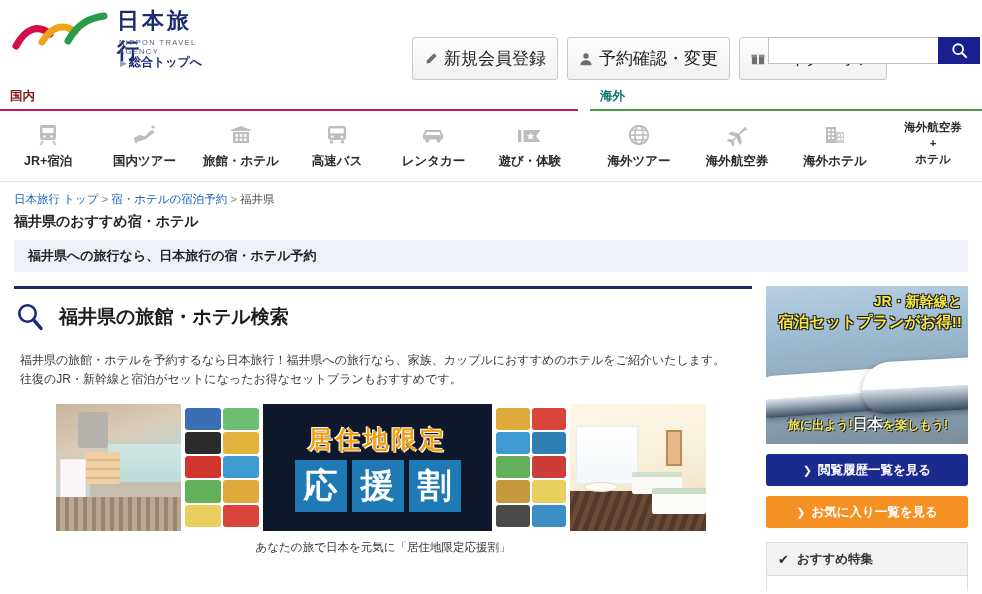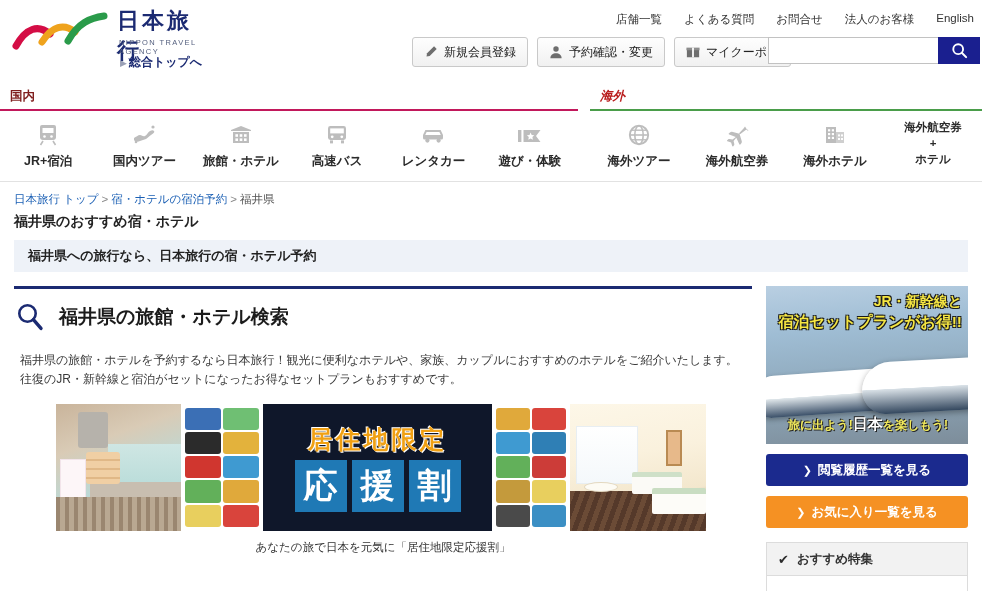--- a/index.html
+++ b/index.html
@@ -29,45 +29,45 @@
   .logo-top-link .arw { color: #9aa0b5; font-size: 9px; margin-right: 2px; }
 
   .top-links {
     position: absolute; right: 8px; top: 12px;
     display: flex; gap: 22px; font-size: 11.5px; color: #333;
   }
 
   .hdr-actions { position: absolute; left: 412px; top: 37px; display: flex; gap: 9px; }
   .hdr-btn {
     display: flex; align-items: center; gap: 6px;
-    height: 30px; padding: 0 11px;
+    height: 43px; padding: 0 11px;
     border: 1px solid #c9c9c9; border-radius: 3px;
     background: linear-gradient(#fefefe, #f1f1f1);
-    font-size: 12px; color: #222; white-space: nowrap; cursor: pointer;
+    font-size: 17px; color: #222; white-space: nowrap; cursor: pointer;
   }
   .hdr-btn svg { flex: none; }
 
   .search-wrap { position: absolute; left: 768px; top: 37px; display: flex; }
   .search-input {
     width: 170px; height: 27px; border: 1px solid #c2c2c2; border-right: none;
     padding: 0 6px; font-size: 12px; outline: none;
   }
   .search-go {
     width: 42px; height: 27px; background: #1a1f8f; border: none;
     display: flex; align-items: center; justify-content: center; cursor: pointer;
   }
 
   
   .catnav { position: relative; height: 100px; border-bottom: 1px solid #e2e2e2; }
   .cat-group { position: absolute; top: 0; }
   .cat-group.domestic { left: 0; width: 578px; }
   .cat-group.overseas { left: 590px; width: 392px; }
   .cat-label { font-size: 12.5px; font-weight: bold; padding: 6px 0 4px 10px; }
   .cat-group.domestic .cat-label { color: #7f1d1d; }
-  .cat-group.overseas .cat-label { color: #b91c1c; font-style: italic; }
+  .cat-group.overseas .cat-label { color: #0f766e; }
   .cat-rule { height: 2px; }
   .cat-group.domestic .cat-rule { background: #c2185b; }
   .cat-group.overseas .cat-rule { background: #4a9d4a; }
   .cat-items { display: flex; padding-top: 10px; }
   .cat-item {
     flex: 1; display: flex; flex-direction: column; align-items: center;
     gap: 7px; cursor: pointer; text-align: center;
   }
   .cat-icon { height: 26px; display: flex; align-items: flex-end; justify-content: center; }
   .cat-text { font-size: 12.5px; font-weight: bold; color: #2b2b2b; line-height: 1.12; }
@@ -177,27 +177,20 @@
       <path d="M30 30 C40 14 52 11 63 20" stroke="#efa31d" stroke-width="7" fill="none" stroke-linecap="round"></path>
       <path d="M56 29 C66 11 78 6 92 4" stroke="#2a9b4a" stroke-width="7" fill="none" stroke-linecap="round"></path>
     </svg>
     <div class="logo-jp">日本旅行</div>
     <div class="logo-en">NIPPON TRAVEL AGENCY</div>
     <div class="logo-top-link">
       <span class="arw">▶</span><span>総合トップへ</span>
     </div>
   </div>
 
-  <div class="top-links">
-    <a>店舗一覧</a>
-    <a>よくある質問</a>
-    <a>お問合せ</a>
-    <a>法人のお客様</a>
-    <a>English</a>
-  </div>
 
   <div class="hdr-actions">
     <div class="hdr-btn">
       <svg width="14" height="14" viewBox="0 0 16 16">
         <path d="M11.5 1.5l3 3-8 8-3.6.6.6-3.6z" fill="#6e6e6e"></path>
       </svg>
       <span>新規会員登録</span>
     </div>
     <div class="hdr-btn">
       <svg width="14" height="14" viewBox="0 0 16 16">
@@ -370,21 +363,21 @@
   <div class="col-main">
     <div class="sec-head">
       <svg width="32" height="32" viewBox="0 0 32 32">
         <circle cx="13.5" cy="12.5" r="8.2" fill="none" stroke="#1b2a72" stroke-width="2.6"></circle>
         <line x1="19.4" y1="18.6" x2="27" y2="27.4" stroke="#1b2a72" stroke-width="3.4" stroke-linecap="round"></line>
       </svg>
       <span class="sec-title">福井県の旅館・ホテル検索</span>
     </div>
 
     <div class="lede">
-      <div>福井県の旅館・ホテルを予約するなら日本旅行！観光に便利なホテルや、家族、カップルにおすすめのホテルをご紹介いたします。</div>
+      <div>福井県の旅館・ホテルを予約するなら日本旅行！福井県への旅行なら、家族、カップルにおすすめのホテルをご紹介いたします。</div>
       <div>往復のJR・新幹線と宿泊がセットになったお得なセットプランもおすすめです。</div>
     </div>
 
     <div class="banner">
       <div class="bn-onsen">
         <div class="water"></div>
           <div class="ledge"></div>
           <div class="pot"></div>
         <div class="bucket"></div>
           <div class="towel"></div>

